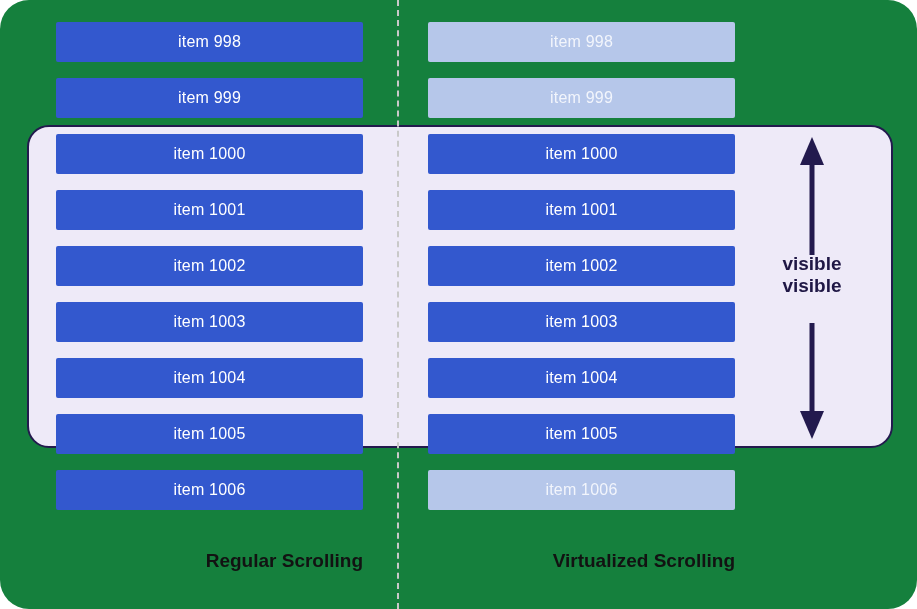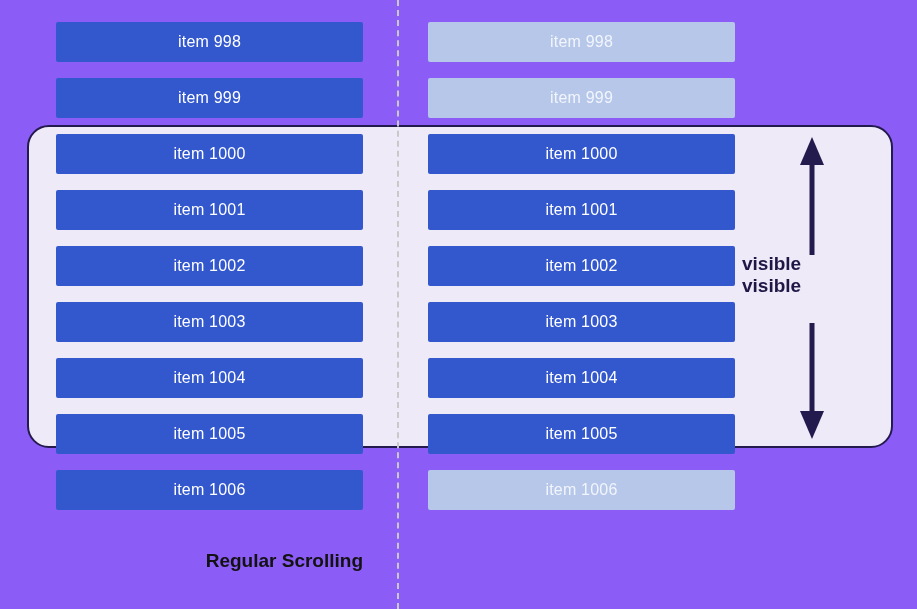--- a/index.html
+++ b/index.html
@@ -10,21 +10,22 @@
     width: 917px;
     height: 609px;
     background: #ffffff;
     font-family: "Liberation Sans", sans-serif;
     overflow: hidden;
   }
   #stage {
     position: relative;
     width: 917px;
     height: 609px;
-    background: #8b5cf6;
+    background: #15803d;
+    border-radius: 29px;
   }
 
   
   .viewport-box {
     position: absolute;
     left: 27px;
     top: 125px;
     width: 866px;
     height: 323px;
     box-sizing: border-box;
@@ -88,20 +89,21 @@
   .arrow-svg {
     position: absolute;
     left: 0;
     top: 0;
   }
   .viewport-label {
     position: absolute;
     left: 0;
     top: 128px;
     width: 140px;
+    text-align: center;
     font-size: 19px;
     font-weight: bold;
     line-height: 1.18;
     color: #1f1745;
     z-index: 5;
   }
 
   
   .caption {
     position: absolute;
@@ -192,14 +194,15 @@
       <line x1="70" y1="198" x2="70" y2="296" stroke="#231a4e" stroke-width="5"></line>
       <polygon points="70,314 58,286 82,286" fill="#231a4e"></polygon>
     </svg>
     <div class="viewport-label">
       <div>visible</div>
       <div>visible</div>
     </div>
   </div>
 
   <div class="caption left">Regular Scrolling</div>
+  <div class="caption right">Virtualized Scrolling</div>
 
 </div>
 
 </body></html>

